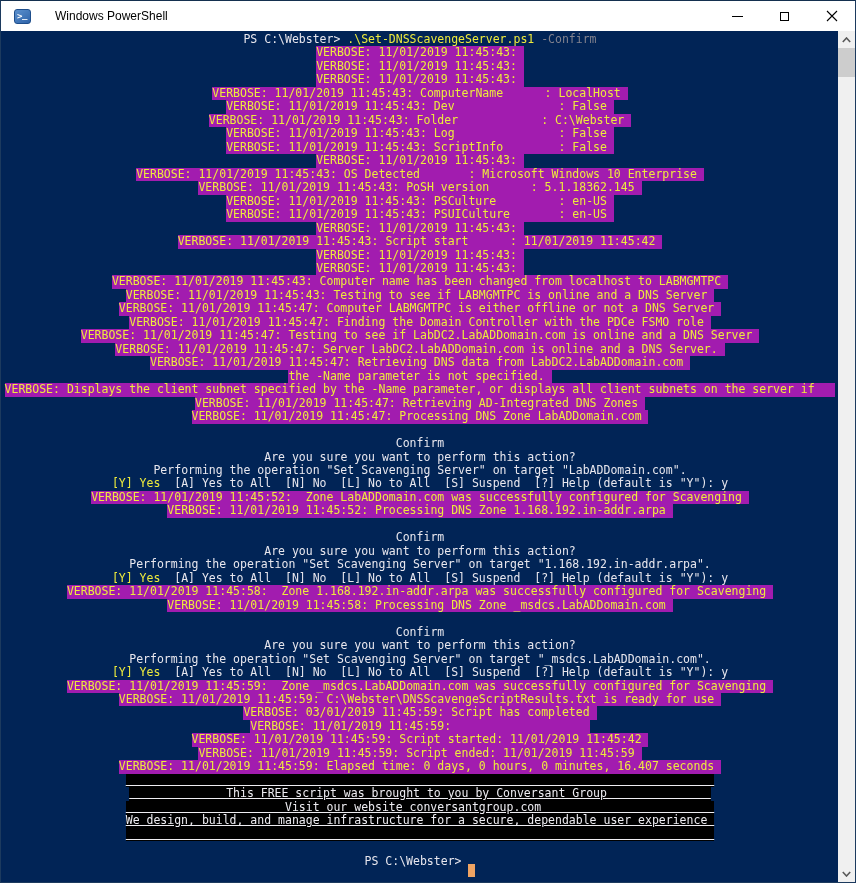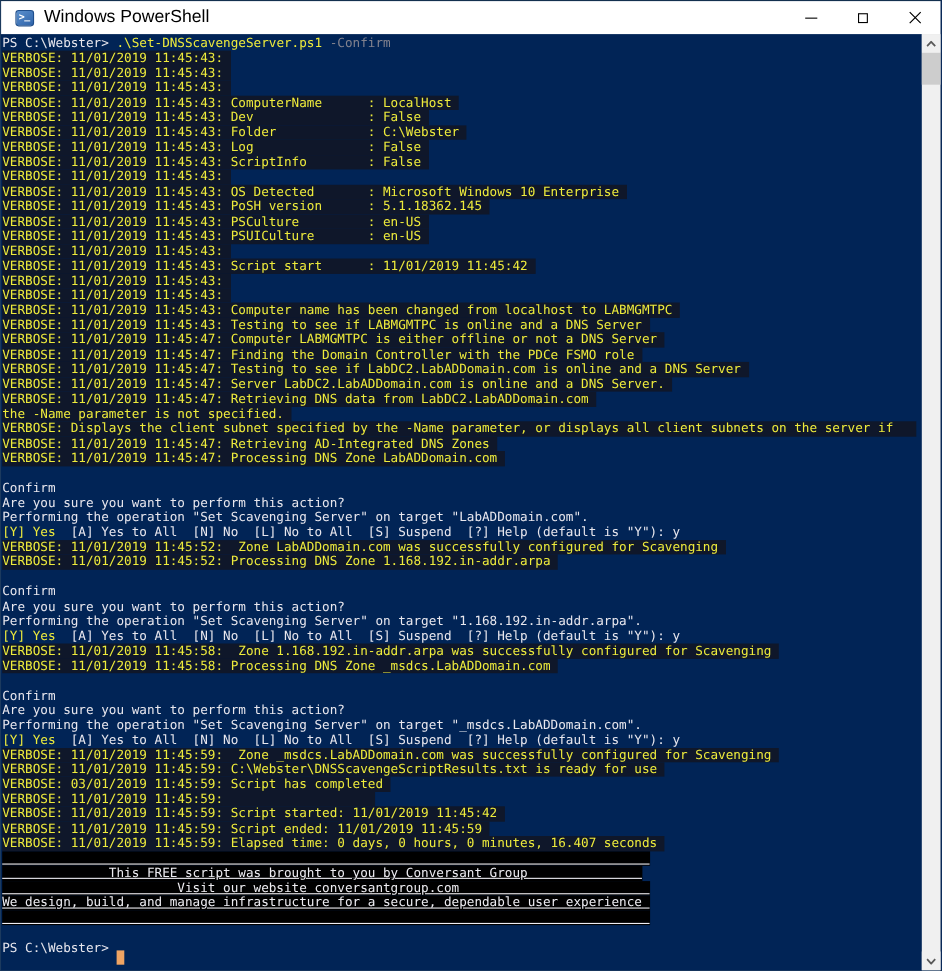--- a/index.html
+++ b/index.html
@@ -16,42 +16,42 @@
   }
   .ps-icon {
     width:17px; height:15px; margin-left:13px; position:relative;
     background:linear-gradient(145deg,#5b90cd 0%,#2e63a9 100%);
     border:1px solid #1e4e8c; border-radius:3px;
     font-family:"DejaVu Sans Mono",monospace; color:#fff; flex:none;
   }
   .ps-icon .gt { position:absolute; left:2px; top:1px; font-size:9px; font-weight:bold; }
   .ps-icon .us { position:absolute; left:7px; top:0px; font-size:9px; font-weight:bold; }
   .title-text {
-    margin-left:9px; font-family:"Liberation Sans",sans-serif;
-    font-size:16px; color:#000000; white-space:nowrap;
+    margin-left:24px; font-family:"Liberation Sans",sans-serif;
+    font-size:12px; color:#000000; white-space:nowrap;
   }
   .controls { margin-left:auto; display:flex; height:100%; }
   .ctrl { width:47px; height:100%; display:flex; align-items:center; justify-content:center; }
   .glyph-min { width:11px; height:1px; background:#000; }
   .glyph-max { width:9px; height:9px; border:1px solid #000; }
   .glyph-close-svg { display:block; }
   
   .console {
     position:absolute; top:30px; left:0; right:17px; bottom:0;
-    padding:2px 0 0 1px; overflow:hidden; cursor:text;
+    padding:2px 0 0 1px; overflow:hidden; cursor:text;text-align:center;
   }
   .line {
     height:13.47px; white-space:pre;
     font-family:"DejaVu Sans Mono",monospace; font-size:11.5px;
   }
   .line span { display:inline-block; height:13.47px; line-height:13.2px; vertical-align:top; white-space:pre; }
   .s-w { color:#e8e7ee; }
   .s-y { color:#eeeb3c; }
   .s-g { color:#82828e; }
-  .s-v { color:#eeeb3c; background:#0f172a; }
+  .s-v { color:#eeeb3c; background:#a21caf; }
   .s-b { color:#eeedf2; background:#000000;text-decoration:underline; }
   .s-c { width:7px; height:4px; background:#efa463; margin-top:9px; }
   
   .scrollbar {
     position:absolute; top:30px; right:0; bottom:0; width:17px;
     background:#f0f0f0;
   }
   .sb-btn {
     position:absolute; left:0; width:17px; height:17px;
     display:flex; align-items:center; justify-content:center; background:#f0f0f0;

